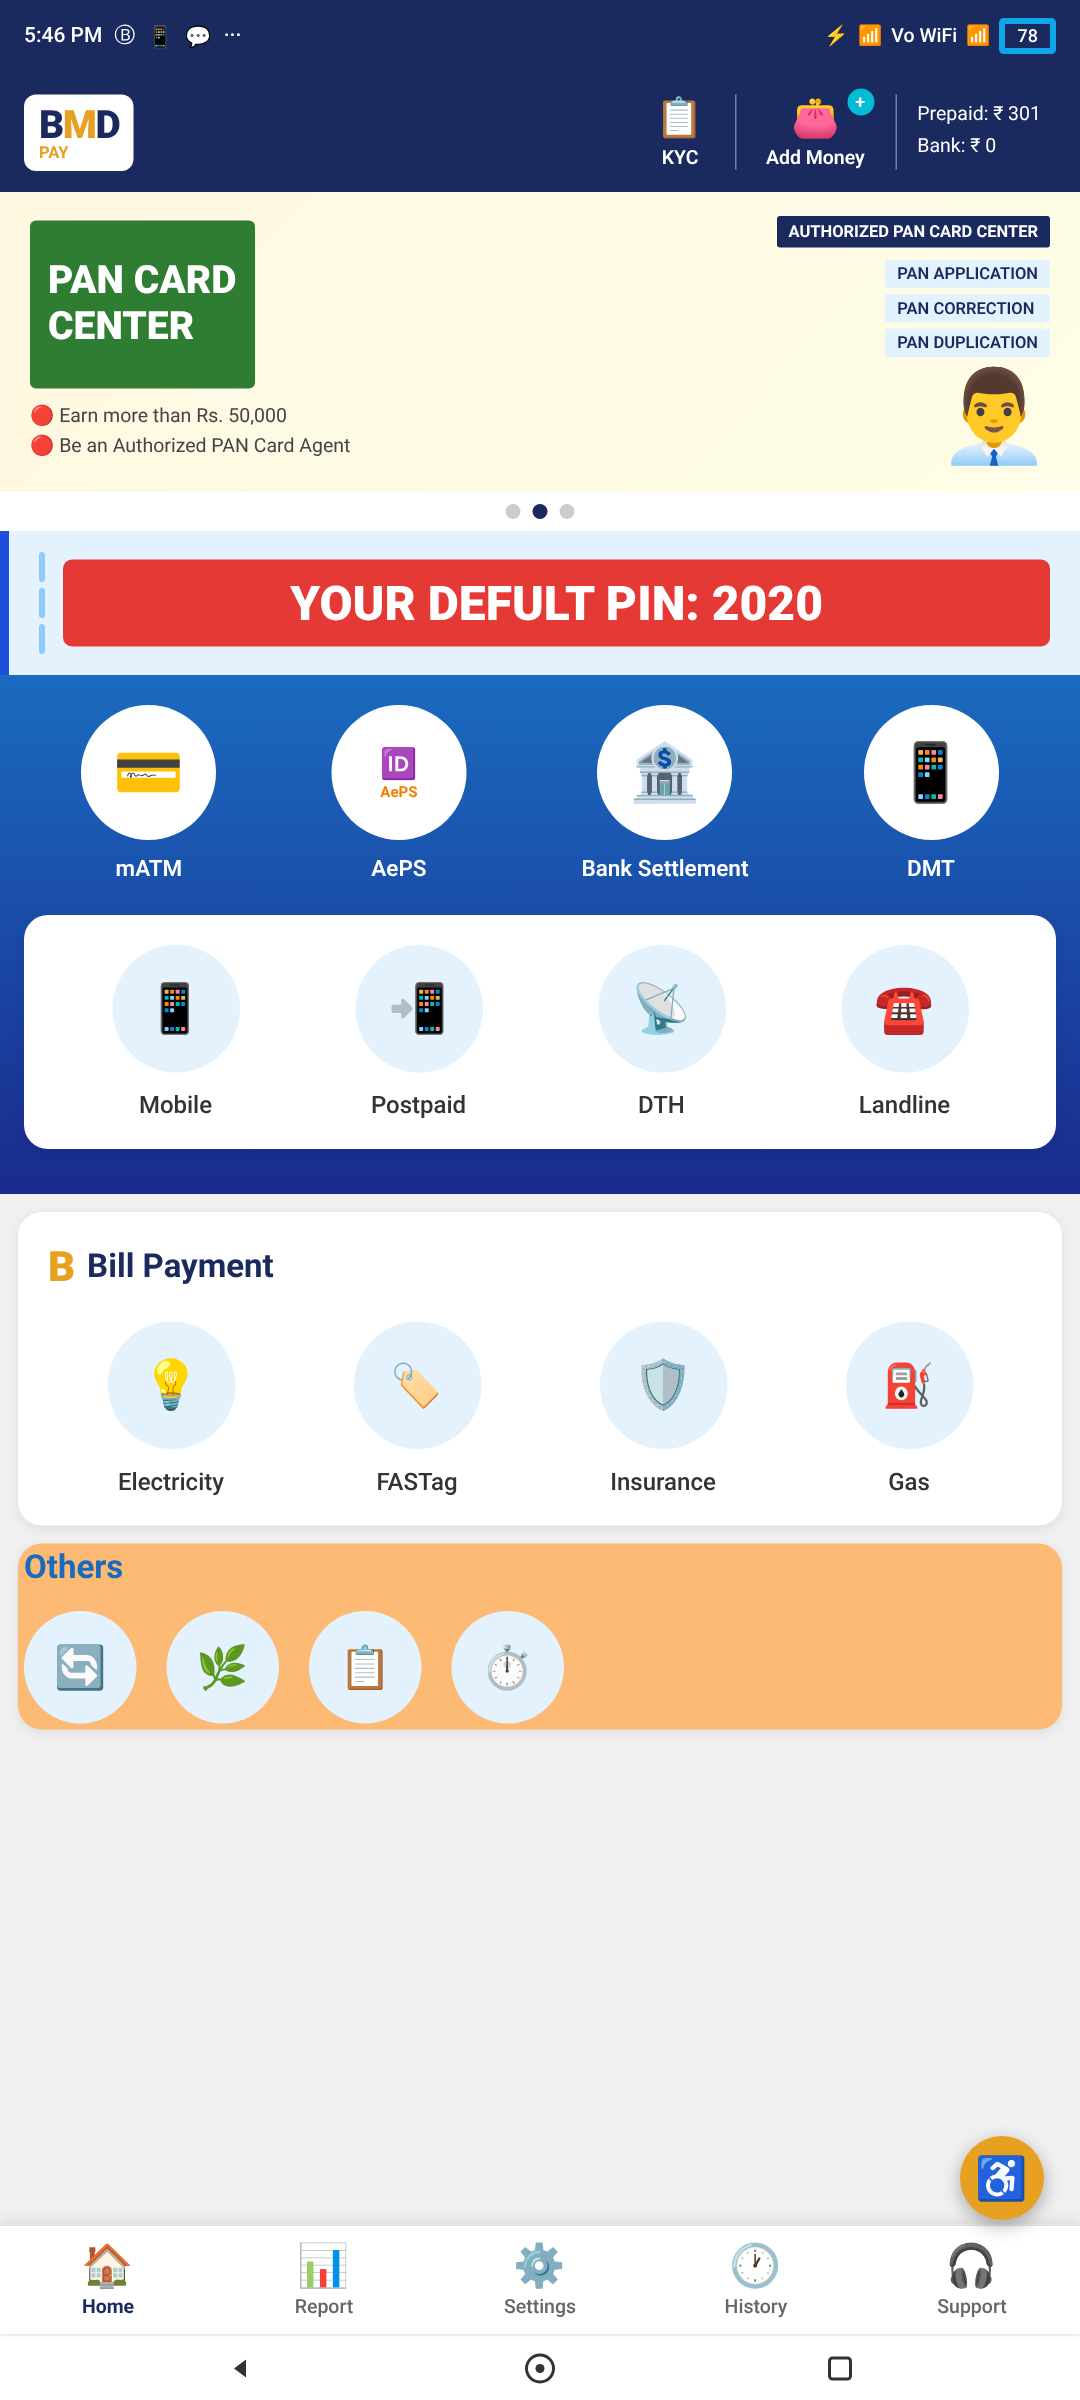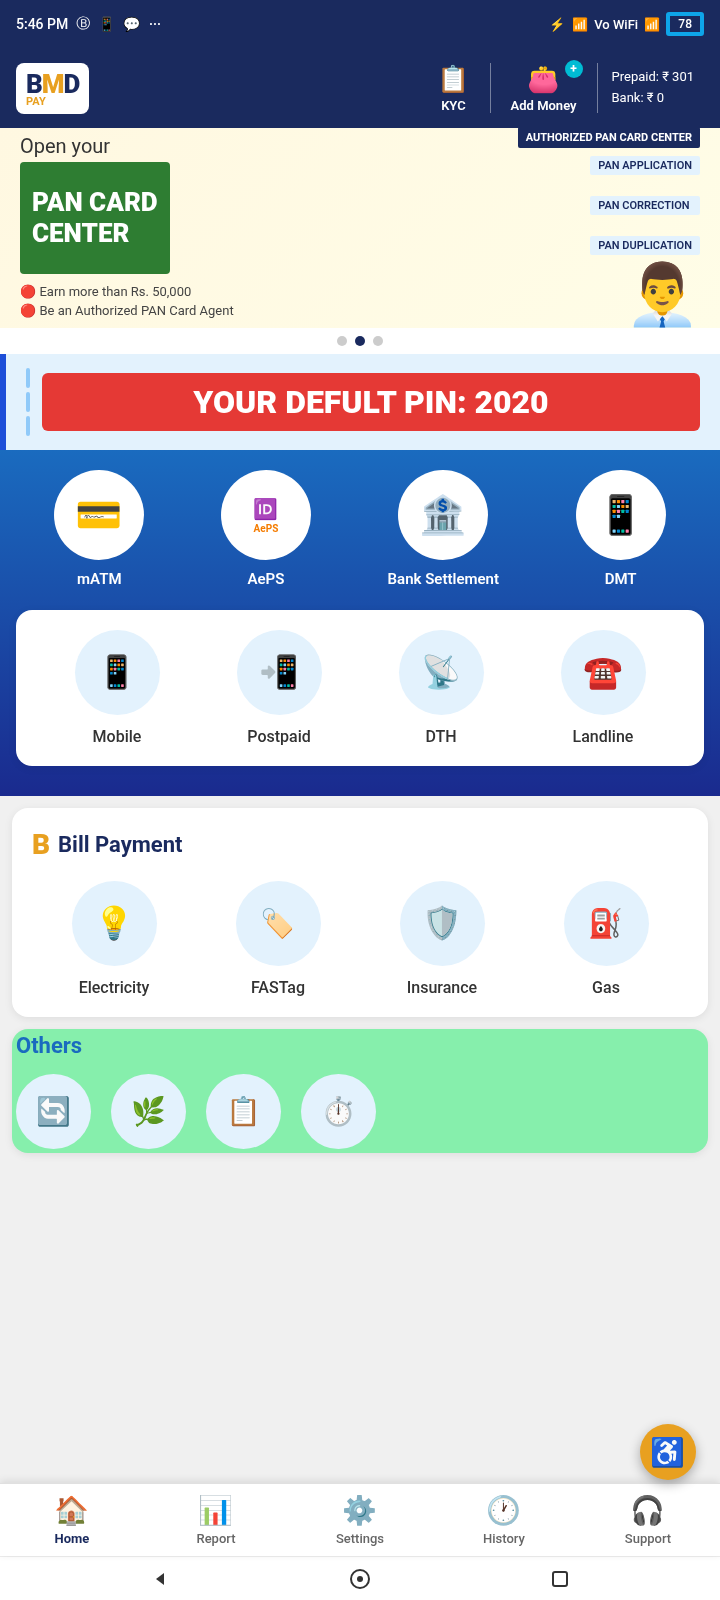--- a/index.html
+++ b/index.html
@@ -145,21 +145,21 @@
     .banner-right {
       width: 220px;
       display: flex;
       flex-direction: column;
       align-items: flex-end;
       position: relative;
     }
     .pan-types {
       display: flex;
       flex-direction: column;
-      gap: 21px;
+      gap: 4px;
     }
     .pan-type-item {
       background: #e3f2fd;
       padding: 3px 8px;
       font-size: 11px;
       font-weight: 600;
       color: #1a2a5e;
       border-radius: 2px;
     }
     .carousel-dots {
@@ -316,21 +316,21 @@
     }
     .bill-label {
       font-size: 16px;
       font-weight: 500;
       color: #333;
       text-align: center;
     }
 
     
     .others-section {
-      background: #86efac;
+      background: #fdba74;
       border-radius: 16px;
       margin: 12px 12px;
       padding: 4px;
       box-shadow: 0 2px 8px rgba(0,0,0,0.08);
       min-height: 120px;
     }
     .others-title {
       font-size: 22px;
       font-weight: 700;
       color: #1a6bbf;
@@ -476,21 +476,20 @@
     <div class="balance-info">
       <div>Prepaid: ₹ 301</div>
       <div>Bank: ₹ 0</div>
     </div>
   </div>
 </div>
 
 <div class="banner-container">
   <div class="banner-content">
     <div class="banner-text-side">
-      <div class="open-your">Open your</div>
       <div class="pan-card-center">
         <span>PAN CARD</span><br>
         <span>CENTER</span>
       </div>
       <div class="earn-text">
         🔴 <span>Earn more than Rs. 50,000</span>
       </div>
       <div class="earn-text">
         🔴 <span>Be an Authorized PAN Card Agent</span>
       </div>

